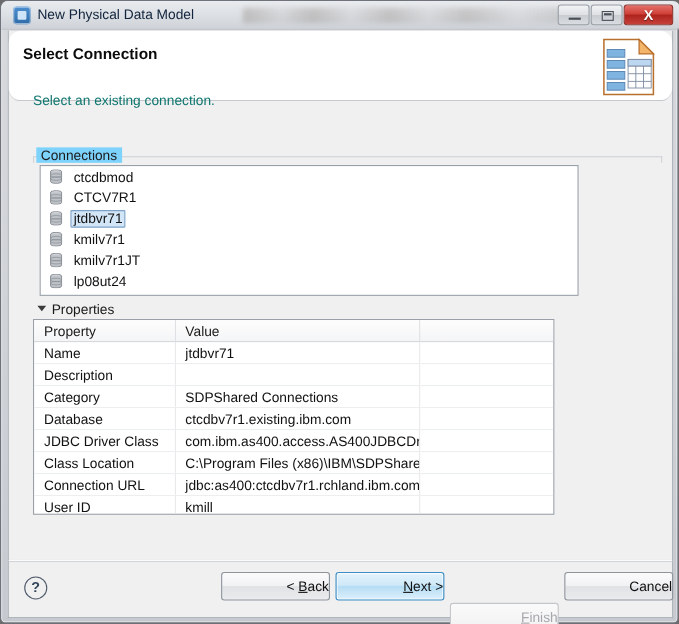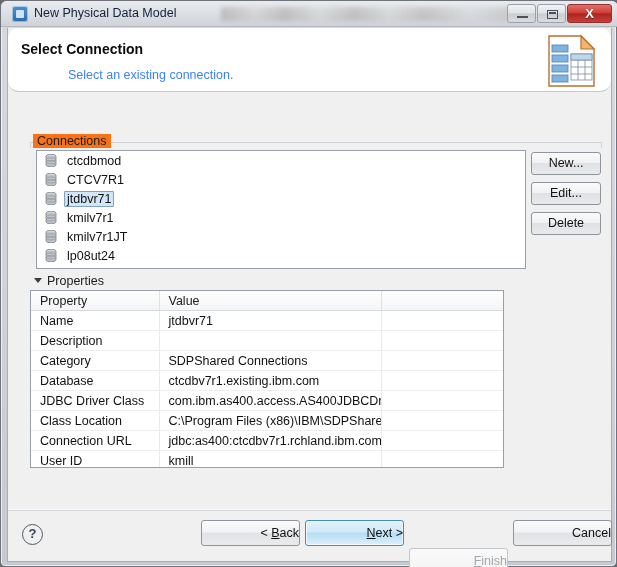--- a/index.html
+++ b/index.html
@@ -142,38 +142,37 @@
   }
   .header-title {
     position: absolute;
     left: 13px; top: 13px;
     font-size: 14px;
     font-weight: bold;
     color: #0b0b0b;
   }
   .header-sub {
     position: absolute;
-    left: 22px; top: 40px;
-    font-size: 12.5px;
-    color: #3b82f6;
-    margin-left: 38px;
+    left: 22px; top: 56px;
+    font-size: 12.5px;
+    color: #0f766e;
   }
   .header-icon {
     position: absolute;
     right: 14px; top: 6px;
     width: 52px; height: 54px;
   }
 
   
   .group-label {
     position: absolute;
     left: 25px; top: 106px;
     font-size: 12.5px;
     color: #1a1a1a;
-    background: #f97316;
+    background: #7dd3fc;
     padding: 0 4px;
     z-index: 3;
   }
   .group-line {
     position: absolute;
     left: 22px; top: 114px;
     width: 572px; height: 1px;
     background: #cfd3d8;
   }
   .group-line-l {
@@ -471,25 +470,20 @@
             <ellipse cx="6" cy="2" rx="5" ry="1.8" fill="#cfd2d6" stroke="#7e848c" stroke-width="0.8"></ellipse>
             <path d="M1 2 V11 a5 1.8 0 0 0 10 0 V2" fill="#bfc3c8" stroke="#7e848c" stroke-width="0.8"></path>
             <ellipse cx="6" cy="5.5" rx="5" ry="1.6" fill="none" stroke="#8d939b" stroke-width="0.7"></ellipse>
             <ellipse cx="6" cy="8.4" rx="5" ry="1.6" fill="none" stroke="#8d939b" stroke-width="0.7"></ellipse>
           </svg>
         </span>
         <span class="lbl">lp08ut24</span>
       </div>
     </div>
 
-    <div class="side-btns">
-      <div class="btn">New...</div>
-      <div class="btn">Edit...</div>
-      <div class="btn">Delete</div>
-    </div>
 
     <div class="prop-header">
       <span class="twisty"></span><span>Properties</span>
     </div>
 
     <div class="table-wrap">
       <table class="props">
         <colgroup>
             <col class="c1">
             <col class="c2">

